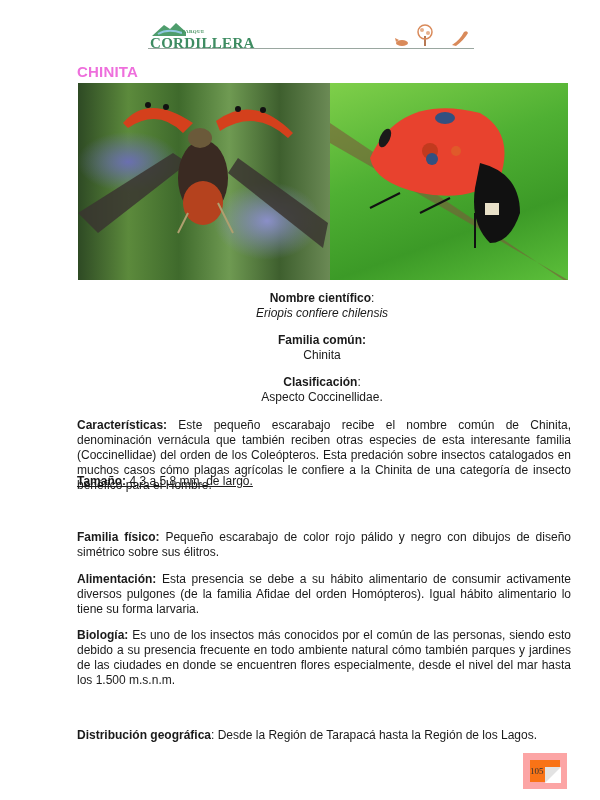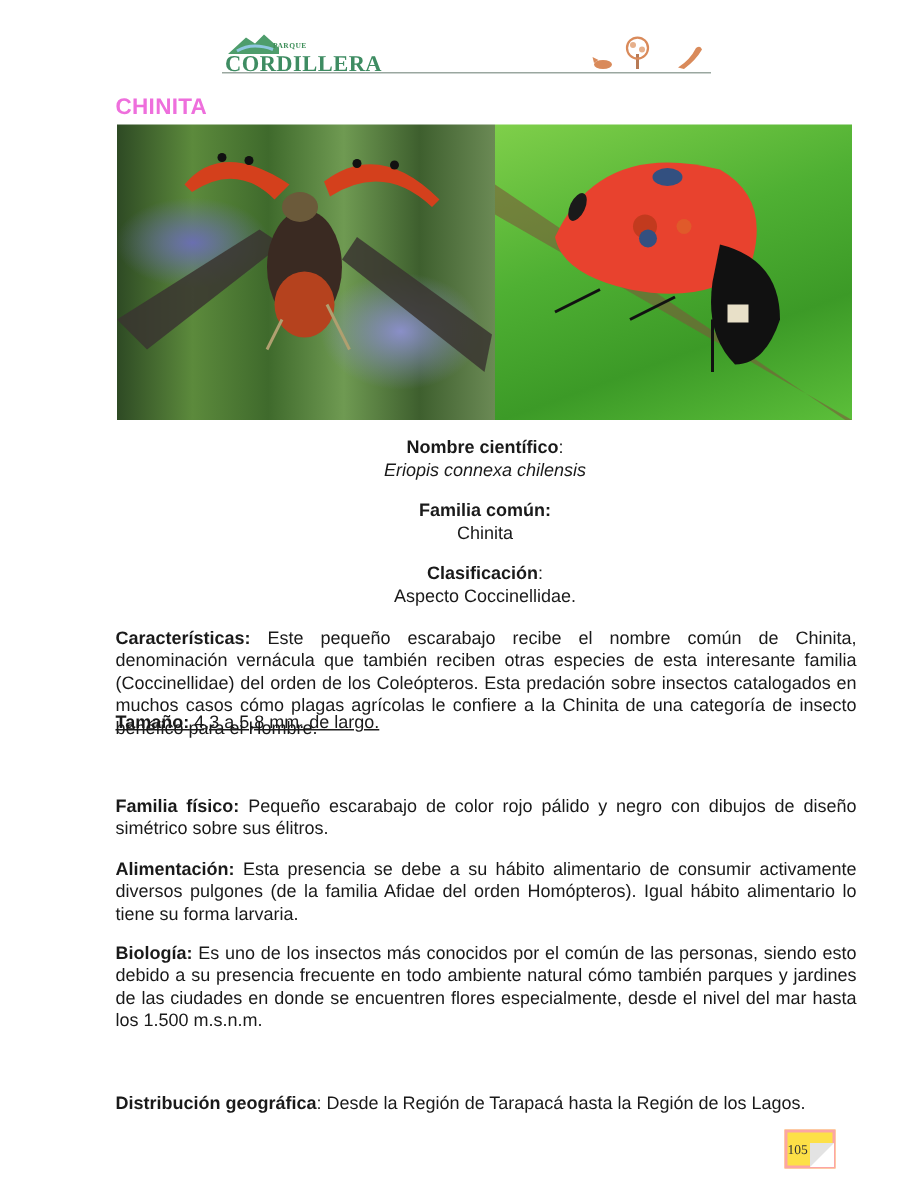--- a/index.html
+++ b/index.html
@@ -31,21 +31,21 @@
 
   .body { position: absolute; left: 77px; width: 494px; font-size: 12px; line-height: 15px; text-align: justify; }
   .body b { font-weight: bold; }
   .p1 { top: 418px; }
   .p2 { top: 474px; text-decoration: underline; }
   .p3 { top: 530px; }
   .p4 { top: 572px; }
   .p5 { top: 628px; }
   .p6 { top: 728px; }
 
-  .pageno { position: absolute; left: 523px; top: 753px; width: 30px; height: 22px; border: 2px solid #fca5a5; background: #fde047; font-family: "Liberation Serif", serif; font-size: 9px; text-align: left; line-height: 22px; color: #333; }
+  .pageno { position: absolute; left: 523px; top: 753px; width: 30px; height: 22px; border: 7px solid #fca5a5; background: #f97316; font-family: "Liberation Serif", serif; font-size: 9px; text-align: left; line-height: 22px; color: #333; }
   .pageno .curl { position: absolute; right: -1px; bottom: -1px; width: 0; height: 0; border-left: 8px solid #e3e3e3; border-top: 8px solid #e3e3e3; border-right: 8px solid #fff; border-bottom: 8px solid #fff; }
 </style>
 </head>
 <body>
 
 <div class="header">
   <div class="logo">
     <svg class="mountain" viewBox="0 0 34 14">
       <path d="M0 14 L12 3 L18 7 L24 1 L34 10 L34 14 Z" fill="#4e9d6c"></path>
       <path d="M6 12 Q16 6 30 11" stroke="#8fc7e0" stroke-width="2" fill="none"></path>
@@ -104,21 +104,21 @@
     <rect x="155" y="120" width="14" height="12" fill="#e8e0c8"></rect>
     <path d="M70 110 L40 125" stroke="#111" stroke-width="2"></path>
       <path d="M120 115 L90 130" stroke="#111" stroke-width="2"></path>
       <path d="M145 130 L145 165" stroke="#111" stroke-width="2"></path>
   </svg>
 </div>
 
 <div class="info">
   <div class="blk">
     <div><span class="lbl">Nombre científico</span>:</div>
-    <div class="sci">Eriopis connexa chilensis</div>
+    <div class="sci">Eriopis confiere chilensis</div>
   </div>
   <div class="blk">
     <div class="lbl">Familia común:</div>
     <div>Chinita</div>
   </div>
   <div class="blk">
     <div><span class="lbl">Clasificación</span>:</div>
     <div>Aspecto Coccinellidae.</div>
   </div>
 </div>

